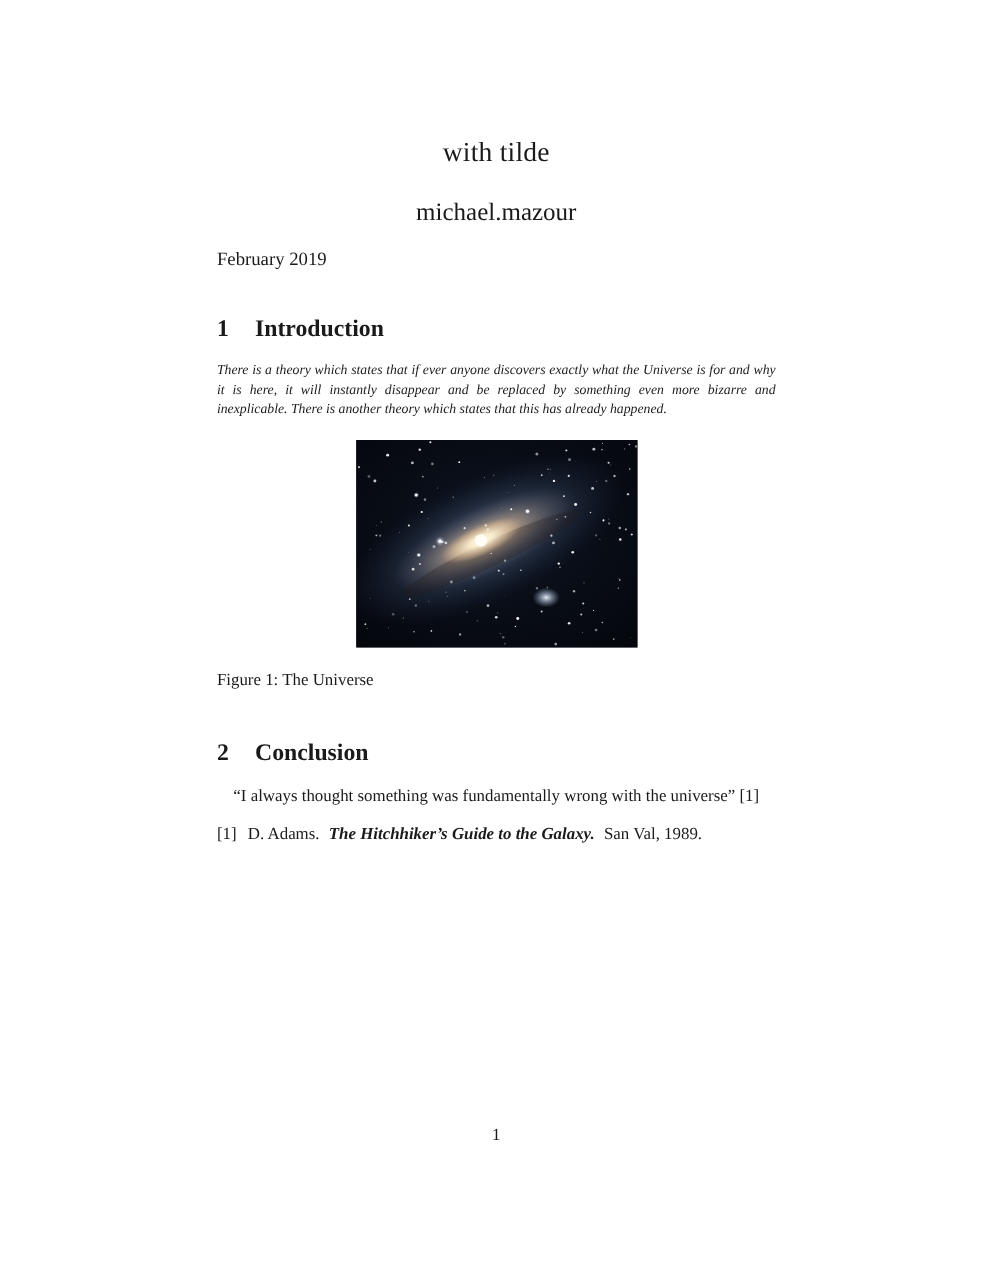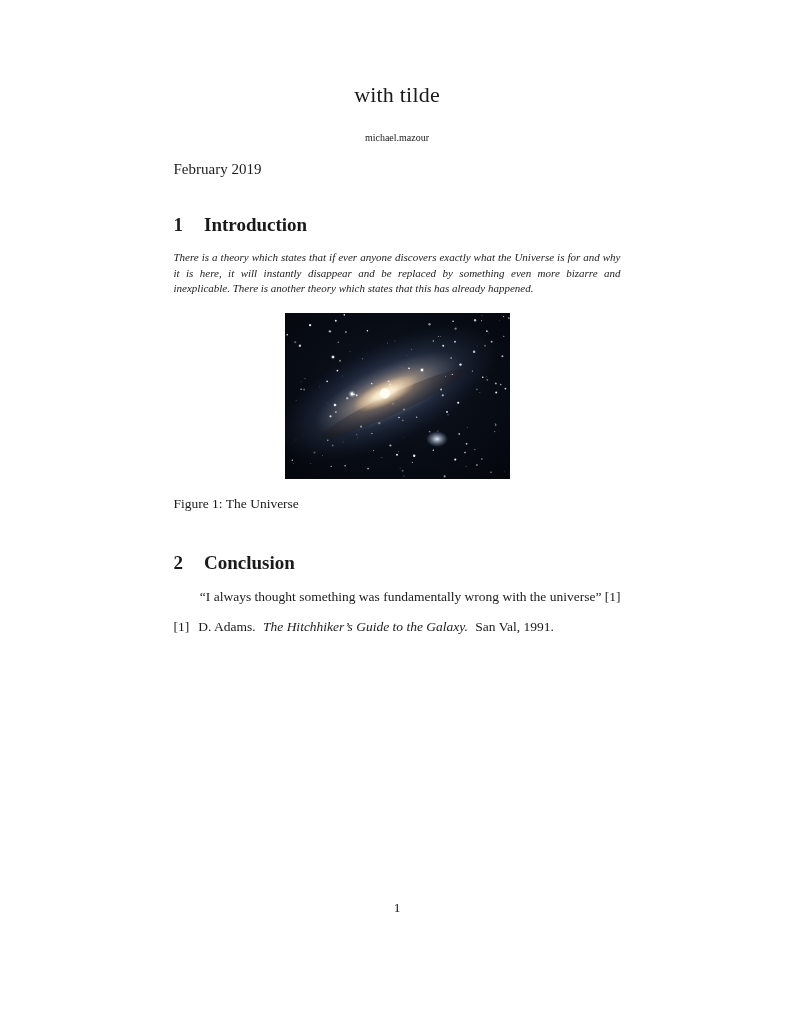--- a/index.html
+++ b/index.html
@@ -13,32 +13,32 @@
     height: 1028px;
     background: #ffffff;
     font-family: "Liberation Serif", "DejaVu Serif", serif;
     color: #1a1a1a;
     overflow: hidden;
     box-sizing: border-box;
   }
   .content {
     width: 447px;
     margin: 0 auto;
-    padding-top: 82px;
+    padding-top: 109px;
     box-sizing: border-box;
   }
   .doc-title {
     font-size: 22px;
     font-weight: normal;
     text-align: center;
     margin: 0 0 0 0;
     letter-spacing: 0.2px;
   }
   .doc-author {
-    font-size: 10px;
+    font-size: 20px;
     text-align: center;
     margin-top: 24px;
   }
   .doc-date {
     font-size: 15px;
     text-align: left;
     margin-top: 18px;
   }
   .section-heading {
     font-size: 19px;
@@ -72,40 +72,40 @@
   .figure-caption {
     font-size: 13.5px;
     margin-top: 13px;
     text-align: left;
   }
   .sec2-heading { margin-top: 40px; }
   .conclusion-text {
     font-size: 13.5px;
     line-height: 15.6px;
     margin: 15px 0 0 0;
-    text-align: right;
+    text-align: center;
   }
   .references-heading {
     font-size: 19px;
     font-weight: bold;
     margin: 28px 0 0 0;
   }
   .ref-entry {
     display: flex;
     font-size: 13.5px;
     line-height: 15.6px;
     margin-top: 15px;
   }
   .ref-marker {
     flex: 0 0 auto;
     margin-right: 9px;
   }
   .ref-text { flex: 1; }
   .ref-text .sep { margin-right: 4px; margin-top: 42px; }
-  .ref-text em { font-style: italic; }
+  .ref-text em { font-style: italic; font-weight: bold; }
   .page-number {
     position: absolute;
     left: 0;
     right: 0;
     top: 900px;
     text-align: center;
     font-size: 13.5px;
   }
 </style>
 </head>
@@ -320,20 +320,20 @@
     </div>
 
     <p class="conclusion-text">“I always thought something was fundamentally wrong with the universe” [1]</p>
 
 
     <div class="ref-entry">
       <span class="ref-marker">[1]</span>
       <span class="ref-text">
         <span class="sep">D. Adams.</span>
         <em class="sep">The Hitchhiker’s Guide to the Galaxy.</em>
-        <span>San Val, 1991.</span>
+        <span>San Val, 1989.</span>
       </span>
     </div>
 
   </div>
 
   <div class="page-number">1</div>
 </div>
 
 </body></html>

